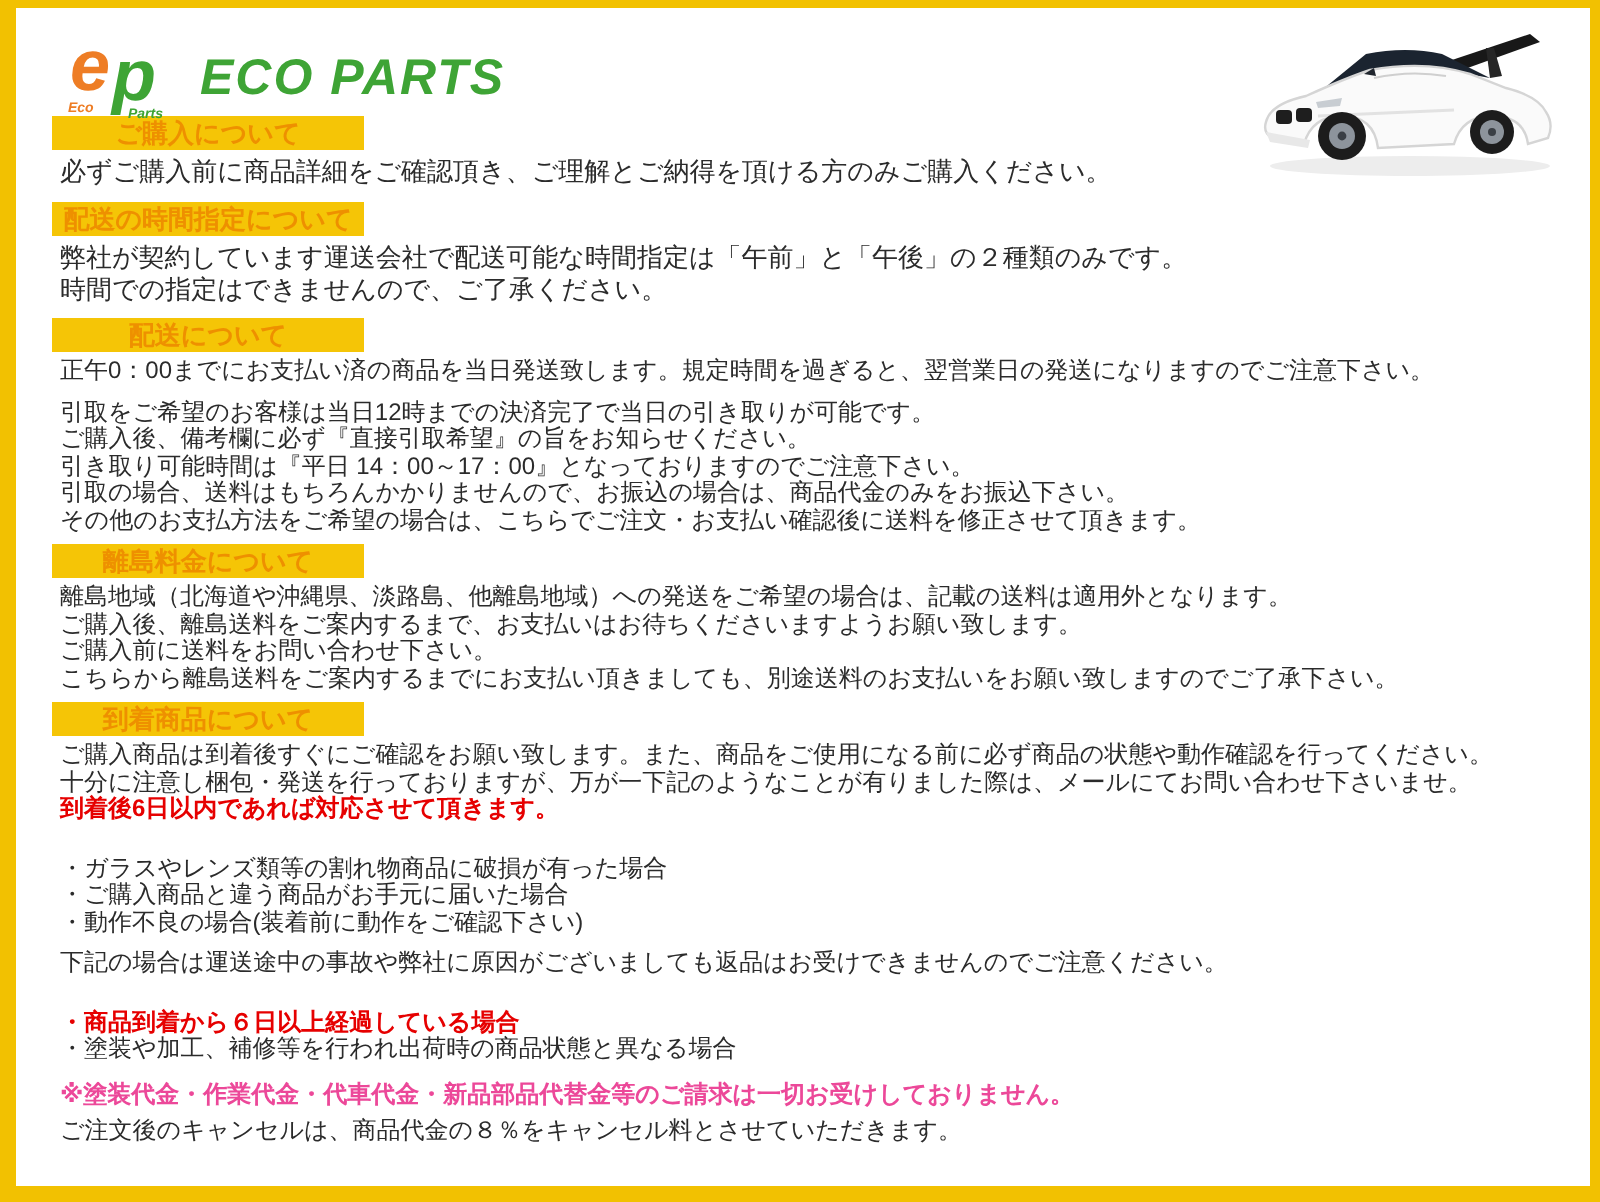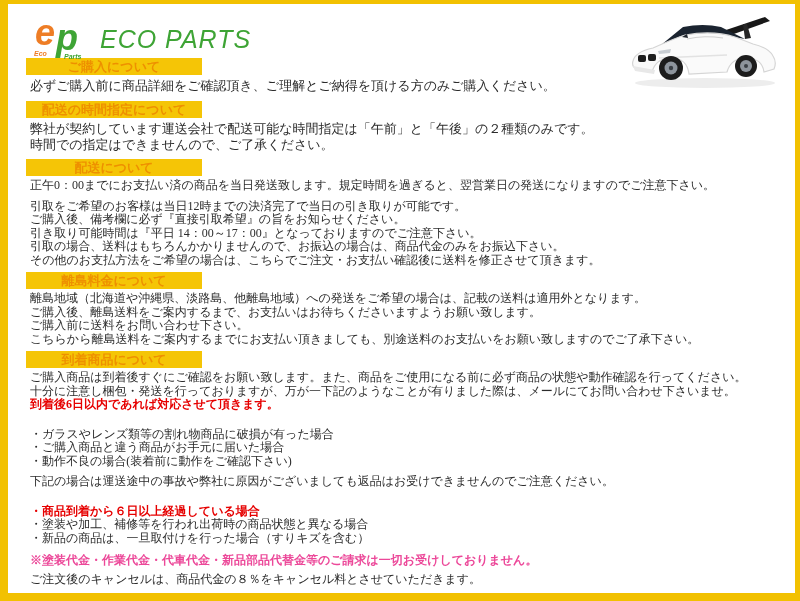--- a/index.html
+++ b/index.html
@@ -6,39 +6,39 @@
   #page{
     width:800px;height:601px;box-sizing:border-box;position:relative;
     border:solid #F2C101;border-width:4px 5px 8px 8px;
     background:#fff;overflow:hidden;
     font-family:"Liberation Sans","DejaVu Sans",sans-serif;
     color:#333;
   }
   
   .brand{position:absolute;top:8px;left:26px;display:flex;align-items:flex-end;gap:8px;}
   .wordmark{
-    font-style:italic;font-weight:normal;font-size:25px;letter-spacing:1px;
+    font-style:italic;font-weight:bold;font-size:25px;letter-spacing:1px;
     color:#3EA435;line-height:1;padding-bottom:8px;
   }
   
   .car{position:absolute;top:4px;right:10px;width:160px;height:85px;}
   
   .content{padding-top:54px;}
   .badge{
-    width:176px;margin-left:18px;text-align:center;
+    width:156px;margin-left:18px;text-align:center;
     background:#F5C506;color:#EE9000;font-weight:bold;
     font-size:13px;line-height:13px;padding:2px 0;
   }
   .body{margin:3px 0 0 22px;font-size:12px;line-height:13.5px;color:#2b2b2b;}
   .fs13 .body{font-size:13px;line-height:16px;}
   .sec{margin-top:6px;}
   .sec.mt7{margin-top:7px;}
   .sec.mt5{margin-top:5px;}
   .sec:first-child{margin-top:0;}
-  .ln{white-space:nowrap;font-family:Liberation Serif, serif;}
+  .ln{white-space:nowrap;}
   .red{color:#E60000;font-weight:bold;}
   .redbold{color:#ec4899;font-weight:bold;}
   .gap{margin-top:7px;}
   .gaplg{margin-top:9px;}
   .b2{margin-top:16px;}
 </style>
 </head>
 <body>
 
 <div id="page">
@@ -134,21 +134,20 @@
       <div class="body">
         <div class="ln">ご購入商品は到着後すぐにご確認をお願い致します。また、商品をご使用になる前に必ず商品の状態や動作確認を行ってください。</div>
         <div class="ln">十分に注意し梱包・発送を行っておりますが、万が一下記のようなことが有りました際は、メールにてお問い合わせ下さいませ。</div>
         <div class="ln red">到着後6日以内であれば対応させて頂きます。</div>
         <div class="ln b2">・ガラスやレンズ類等の割れ物商品に破損が有った場合</div>
         <div class="ln">・ご購入商品と違う商品がお手元に届いた場合</div>
         <div class="ln">・動作不良の場合(装着前に動作をご確認下さい)</div>
         <div class="ln gap">下記の場合は運送途中の事故や弊社に原因がございましても返品はお受けできませんのでご注意ください。</div>
         <div class="ln red b2">・商品到着から６日以上経過している場合</div>
         <div class="ln">・塗装や加工、補修等を行われ出荷時の商品状態と異なる場合</div>
-        <div class="ln">・新品の商品は、一旦取付けを行った場合（すりキズを含む）</div>
         <div class="ln redbold gaplg">※塗装代金・作業代金・代車代金・新品部品代替金等のご請求は一切お受けしておりません。</div>
       </div>
     </div>
 
     <div class="sec mt5">
       <div class="body">
         <div class="ln">ご注文後のキャンセルは、商品代金の８％をキャンセル料とさせていただきます。</div>
       </div>
     </div>
 

